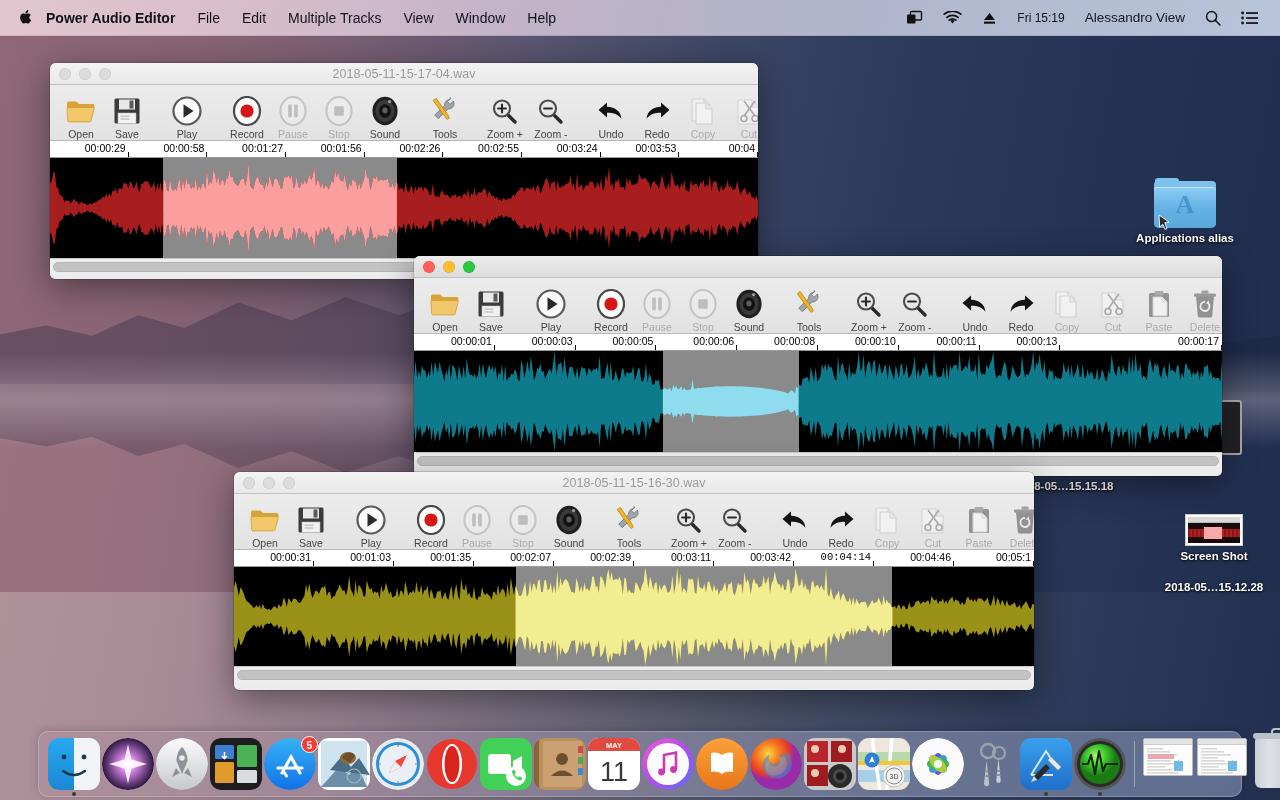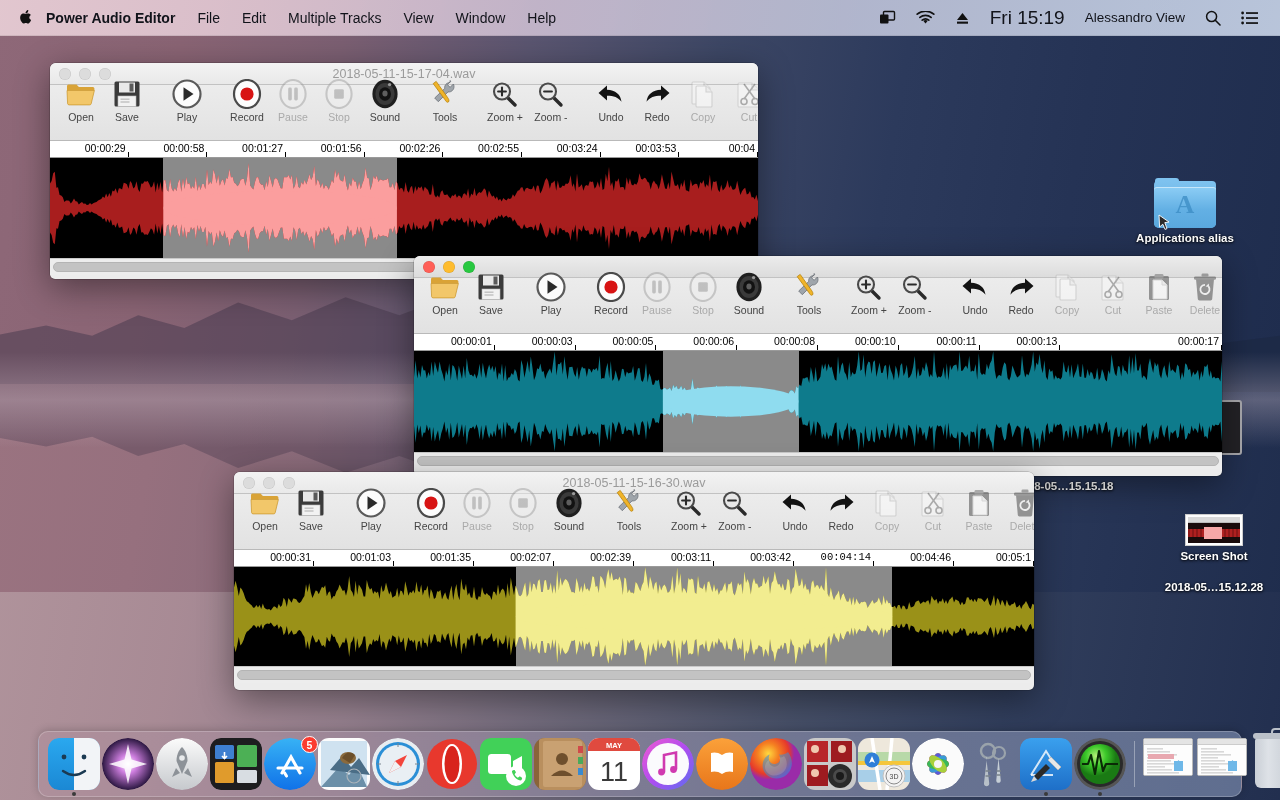--- a/index.html
+++ b/index.html
@@ -146,21 +146,21 @@
   .win.active .light.m { background:#febc2e; box-shadow: inset 0 0 0 .5px rgba(0,0,0,.14); }
   .win.active .light.z { background:#28c840; box-shadow: inset 0 0 0 .5px rgba(0,0,0,.14); }
   .win.inactive .light { background:#dcdcdc; box-shadow: inset 0 0 0 .5px rgba(0,0,0,.11); }
   .wtitle {
     position:absolute; left:0; right:0; text-align:center;
     font-size:12.5px; color:#3d3d3d; pointer-events:none;
   }
   .win.inactive .wtitle { color:#9b9b9b; }
 
   .toolbar {
-    display:flex; align-items:flex-end; height:56px; padding:3px 6px 17px 8px;
+    display:flex; height:56px; padding:3px 6px 17px 8px;
     background: linear-gradient(to bottom,#ececec 0%, #e2e2e2 100%);
     border-bottom:1px solid #b9b9b9; position:relative;
   }
   .tb {
     width:46px; display:flex; flex-direction:column; align-items:center;
     justify-content:flex-end; height:52px; flex:none; cursor:default;
   }
   .tb .ic { height:32px; display:flex; align-items:center; justify-content:center; }
   .tb .tlbl { font-size:10.5px; color:#454545; margin-top:1px; line-height:12px; }
   .tb.dim .tlbl { color:#aaa; }
@@ -279,21 +279,21 @@
             <path d="M1.2 3.2a13 13 0 0 1 16.6 0" fill="none" stroke="#111" stroke-width="1.7" stroke-linecap="round"></path>
             <path d="M6.2 9.2a5.3 5.3 0 0 1 6.6 0" fill="none" stroke="#111" stroke-width="1.7" stroke-linecap="round"></path>
           </svg>
       </div>
       <div class="mr">
         <svg width="15" height="14" viewBox="0 0 15 14">
             <path d="M7.5 2 13 9H2z" fill="#111"></path>
             <rect x="2" y="10.6" width="11" height="2.1" fill="#111"></rect>
           </svg>
       </div>
-      <div class="mr" style="font-size:19px;">Fri 15:19</div>
+      <div class="mr" style="font-size:12px;">Fri 15:19</div>
       <div class="mr" style="font-size:13.5px;">Alessandro View</div>
       <div class="mr">
         <svg width="16" height="16" viewBox="0 0 16 16">
             <circle cx="6.6" cy="6.6" r="5" fill="none" stroke="#111" stroke-width="1.5"></circle>
             <line x1="10.3" y1="10.3" x2="15" y2="15" stroke="#111" stroke-width="1.6" stroke-linecap="round"></line>
           </svg>
       </div>
       <div class="mr">
         <svg width="17" height="14" viewBox="0 0 17 14">
             <g fill="#111">

